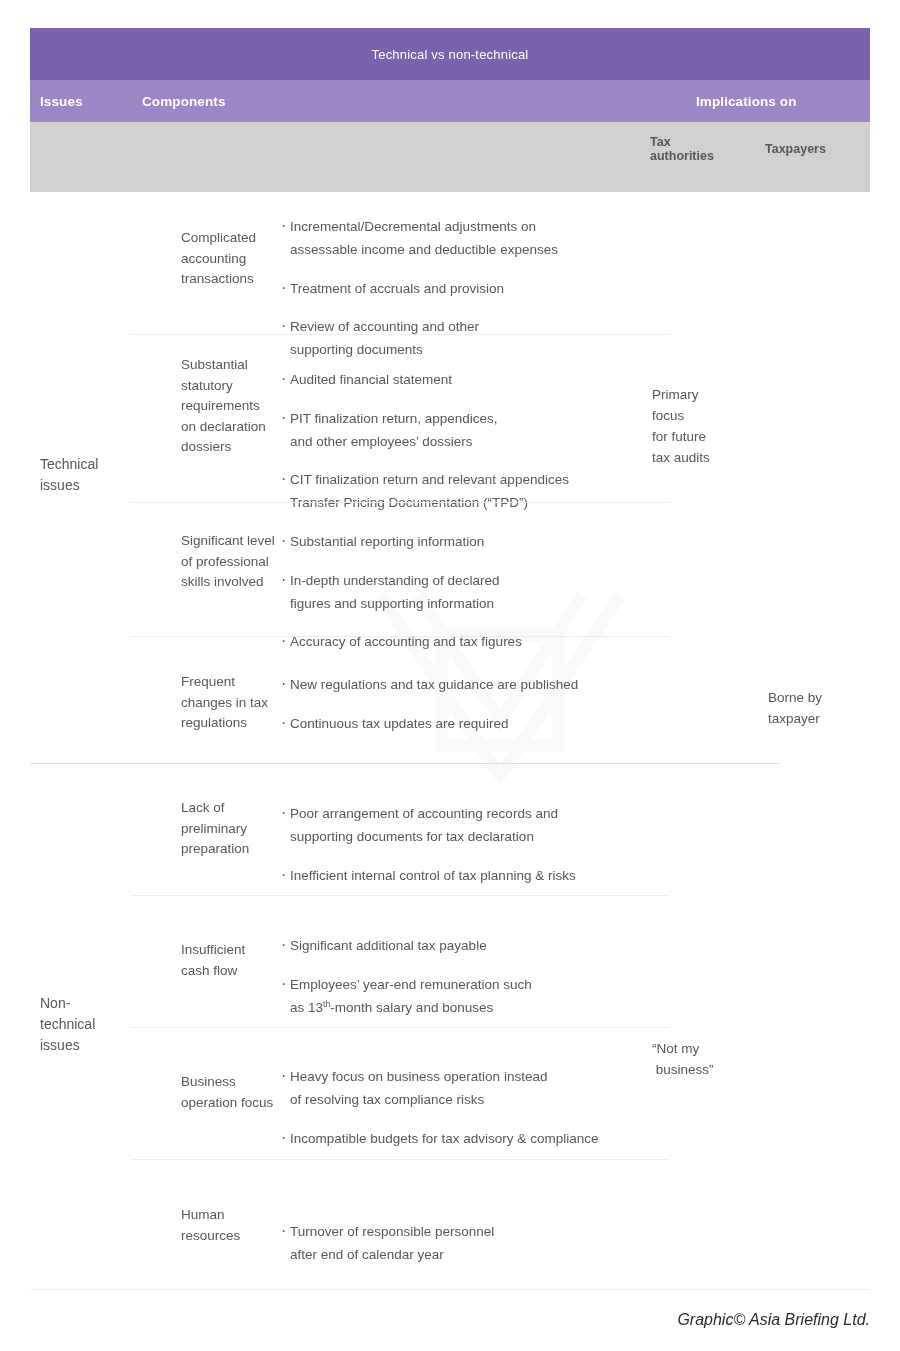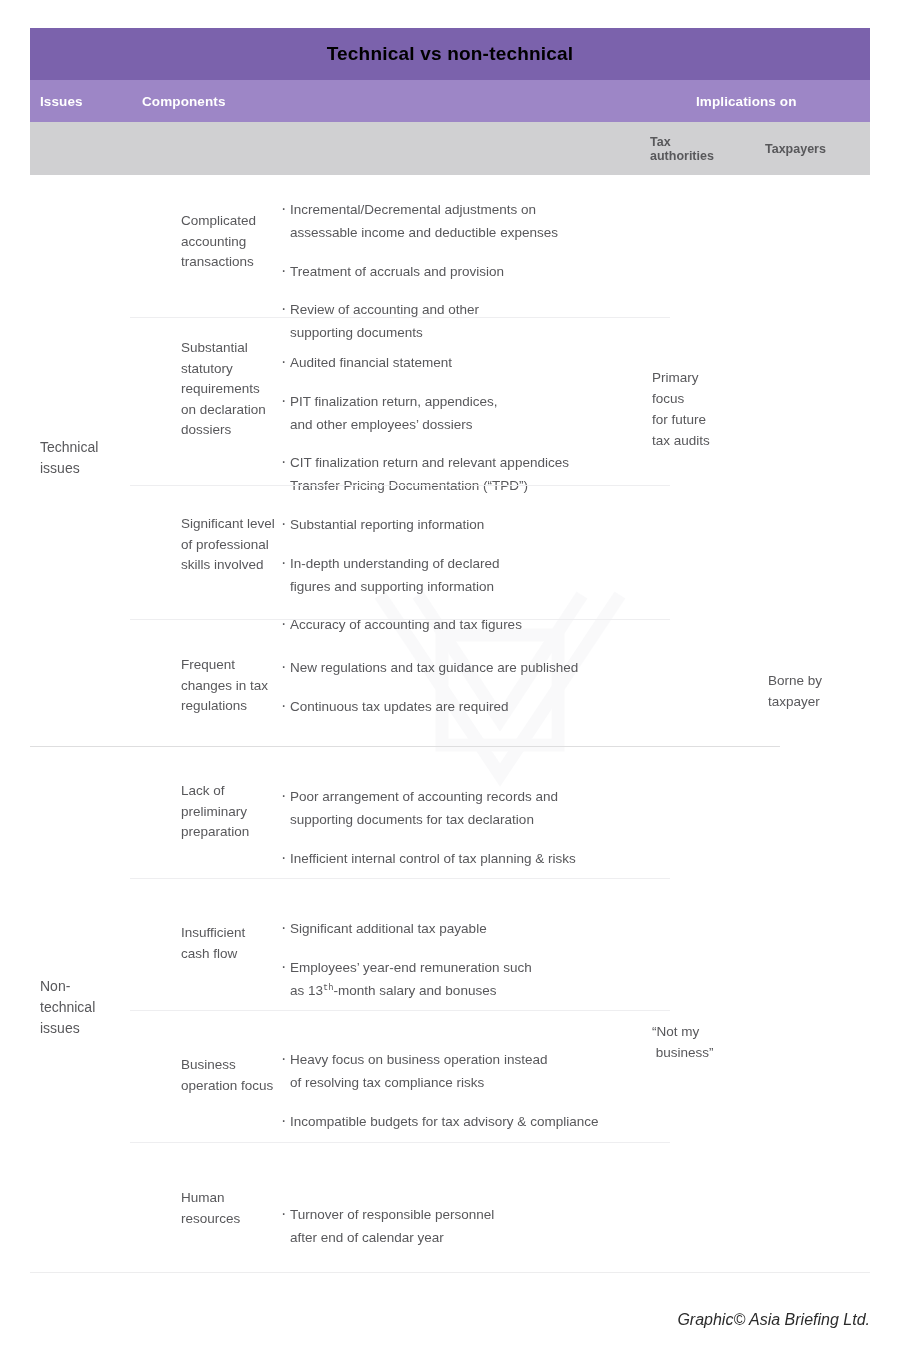--- a/index.html
+++ b/index.html
@@ -47,23 +47,23 @@
 
   
   .title-band {
     background: #7b62ac;
     height: 52px;
     display: flex;
     align-items: center;
     justify-content: center;
   }
   .title-band .title-text {
-    color: #000000;
-    font-size: 19px;
-    font-weight: bold;
+    color: #ffffff;
+    font-size: 13px;
+    font-weight: normal;
     letter-spacing: .2px;
   }
 
   
   .head-band {
     background: #9d86c6;
     height: 42px;
     position: relative;
   }
   .head-band .hcell {
@@ -78,21 +78,21 @@
     letter-spacing: .1px;
   }
   .h-issues      { left: 10px; }
   .h-components  { left: 112px; }
   .h-descriptions{ left: 228px; margin-top: 32px; }
   .h-implications{ left: 666px; }
 
   
   .sub-band {
     background: #d0d0d2;
-    height: 53px;
+    height: 70px;
     position: relative;
   }
   .sub-band .scell {
     position: absolute;
     color: #58585b;
     font-size: 12.5px;
     font-weight: bold;
     line-height: 14px;
   }
   .s-taxauth  { left: 620px; top: 13px; }
@@ -163,21 +163,21 @@
     position: absolute;
     left: 0;
     top: -1px;
     font-size: 16px;
     line-height: 22.8px;
     color: #58585b;
   }
   .cell-desc li .cont {
     display: block;
   }
-  sup { font-size: 0.65em; vertical-align: super; line-height: 0; font-family: Liberation Mono, monospace; }
+  sup { font-size: 0.65em; vertical-align: super; line-height: 0; }
 
   
   .issue-label {
     position: absolute;
     left: 10px;
     width: 95px;
     font-size: 14px;
     line-height: 21px;
     color: #58585b;
   }

